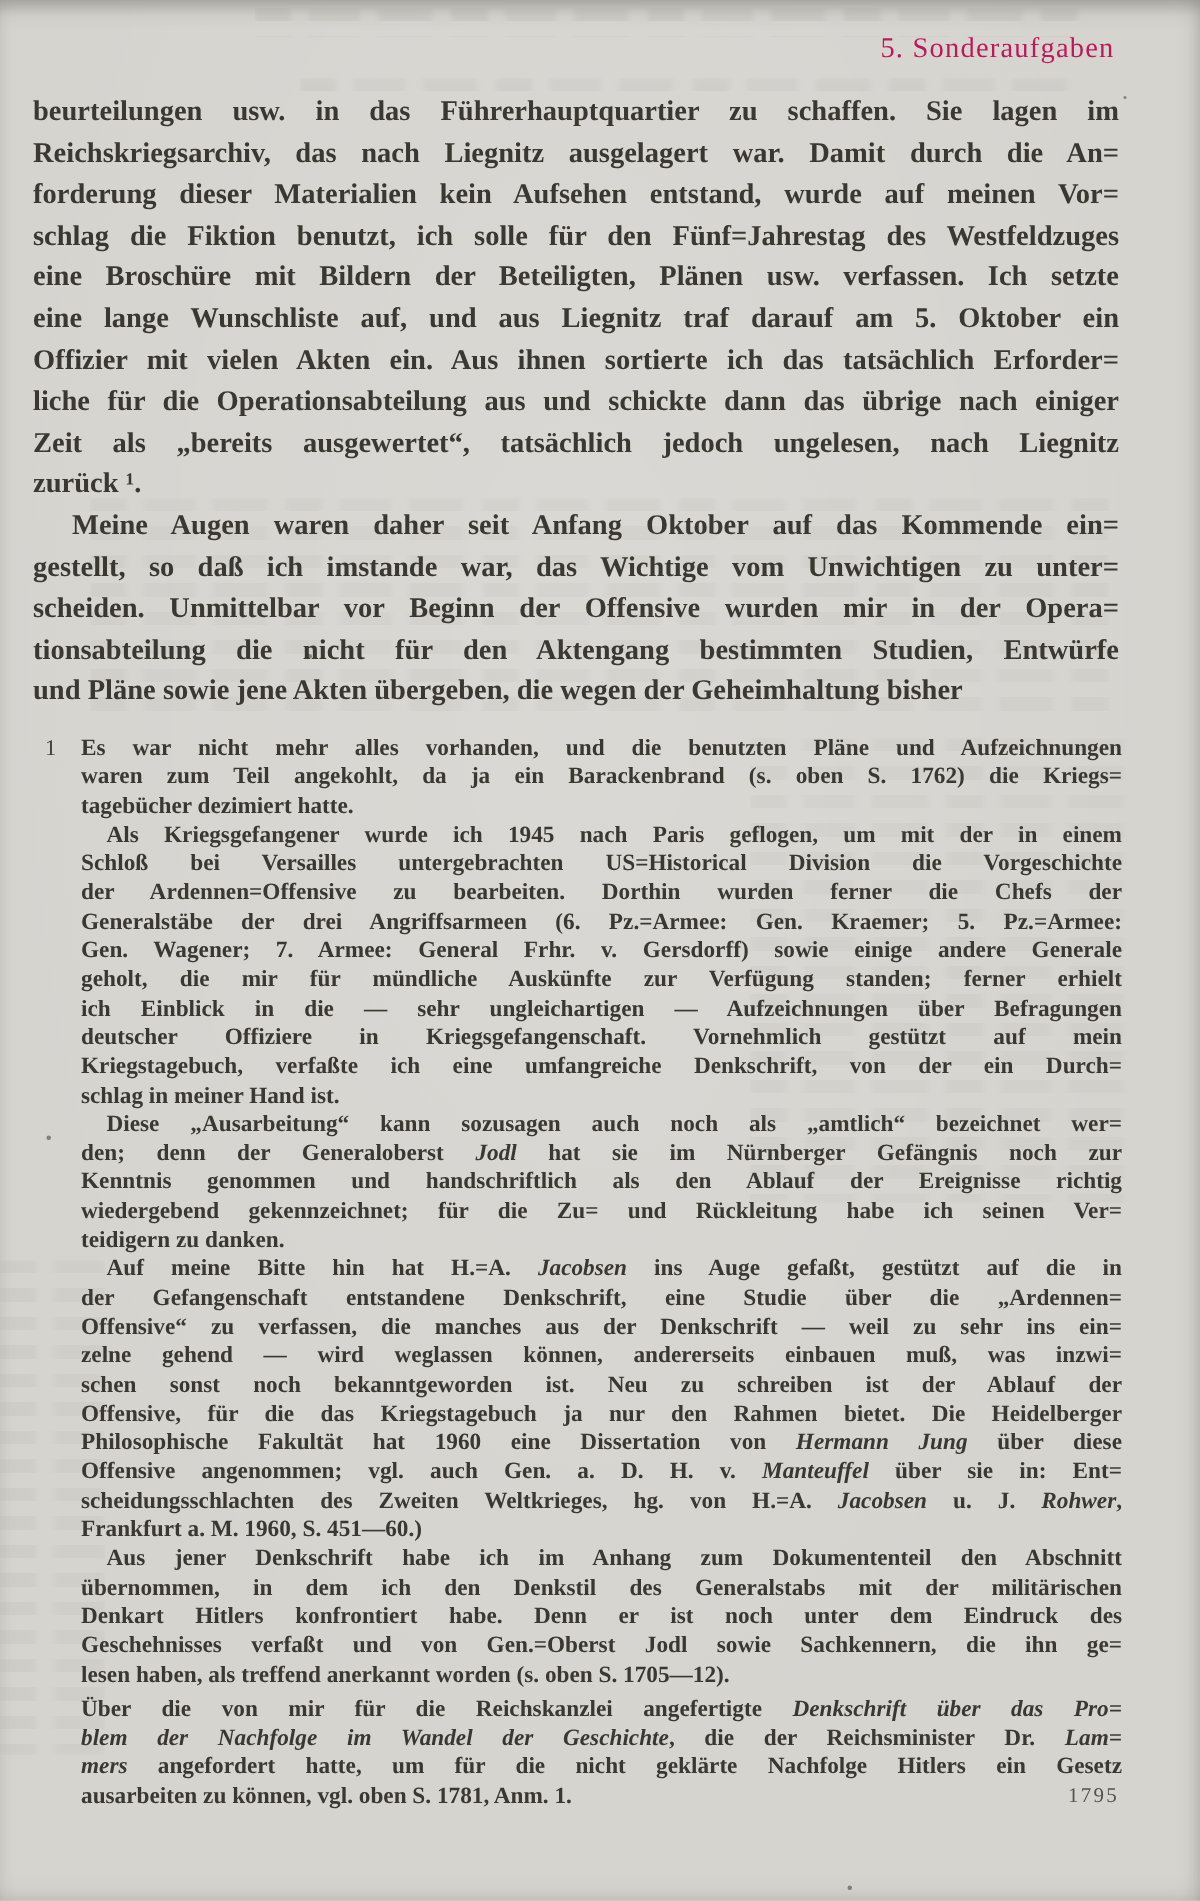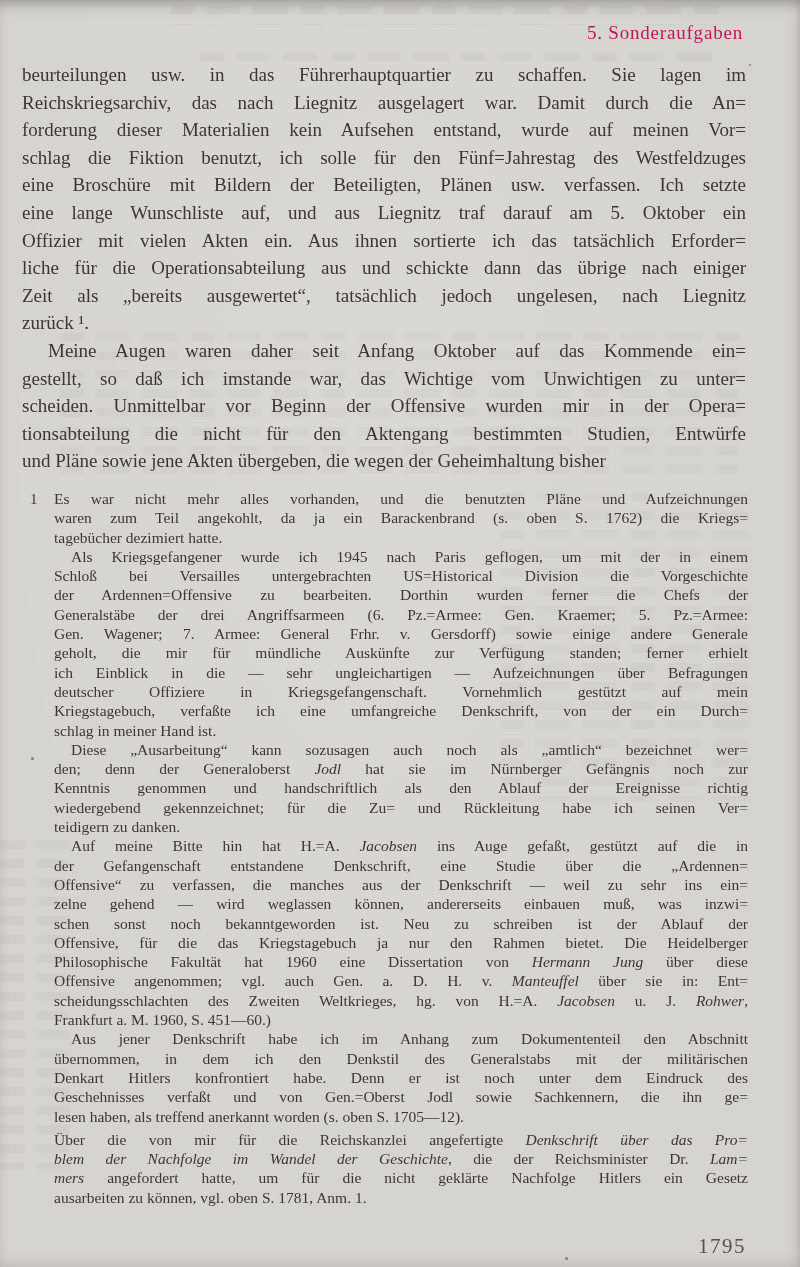--- a/index.html
+++ b/index.html
@@ -44,35 +44,35 @@
     font-size:19px;line-height:27.6px;
   }
   .footnote-marker{
     position:absolute;top:491px;left:30px;
     font-size:15px;color:#403d36;
   }
   .footnote-text{
     position:absolute;top:489px;left:54px;width:694px;
     font-size:15.5px;line-height:19.3px;
   }
-  .para{margin:0;}
+  .para{margin:0;font-weight:bold;}
   .para.gap{margin-top:4px;}
   .line{
     text-align:justify;
     text-align-last:justify;
     overflow:hidden;
     height:27.6px;
   }
   .footnote-text .line{height:19.3px;}
   .line.last{text-align-last:left;}
   .main-text .line.indent{padding-left:26px;}
   .footnote-text .line.indent{padding-left:17px;}
   .page-number{
-    position:absolute;top:1234px;right:54px;
-    font-size:21px;letter-spacing:1.5px;color:#565349;
+    position:absolute;top:1190px;right:54px;
+    font-size:14px;letter-spacing:1.5px;color:#565349;
   }
 </style>
 </head>
 <body>
 
 <div class="paper"></div>
 
 <div class="bleed" style="left:170px;top:5px;width:560px;height:20px;"></div>
 <div class="bleed" style="left:200px;top:52px;width:520px;height:18px;opacity:0.16;"></div>
 <div class="bleed" style="left:60px;top:332px;width:680px;height:145px;opacity:0.13;"></div>

